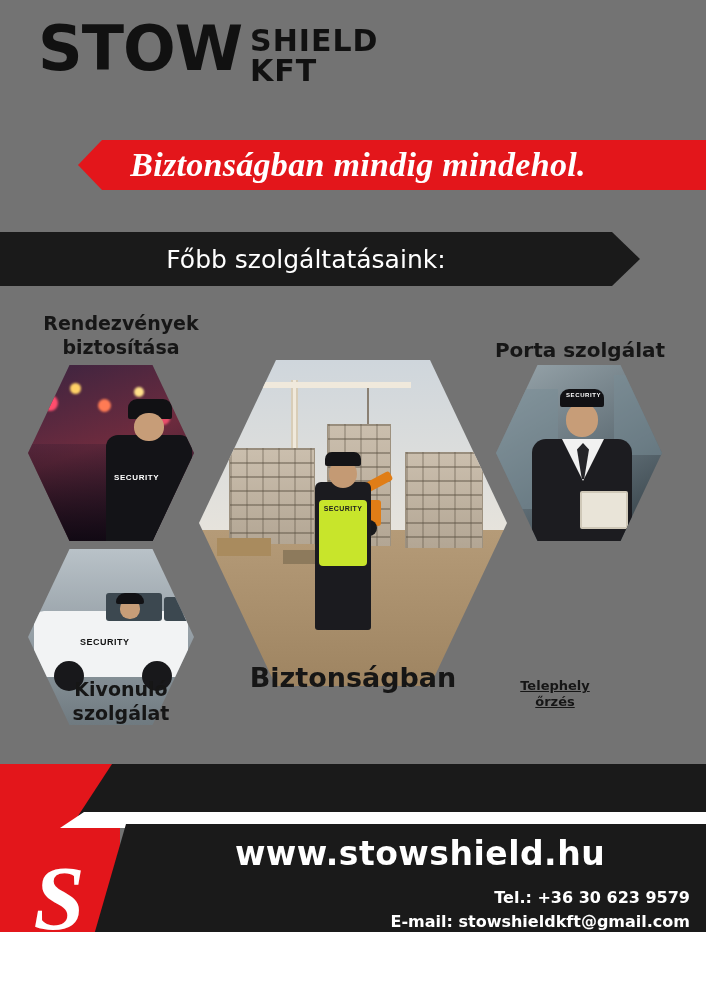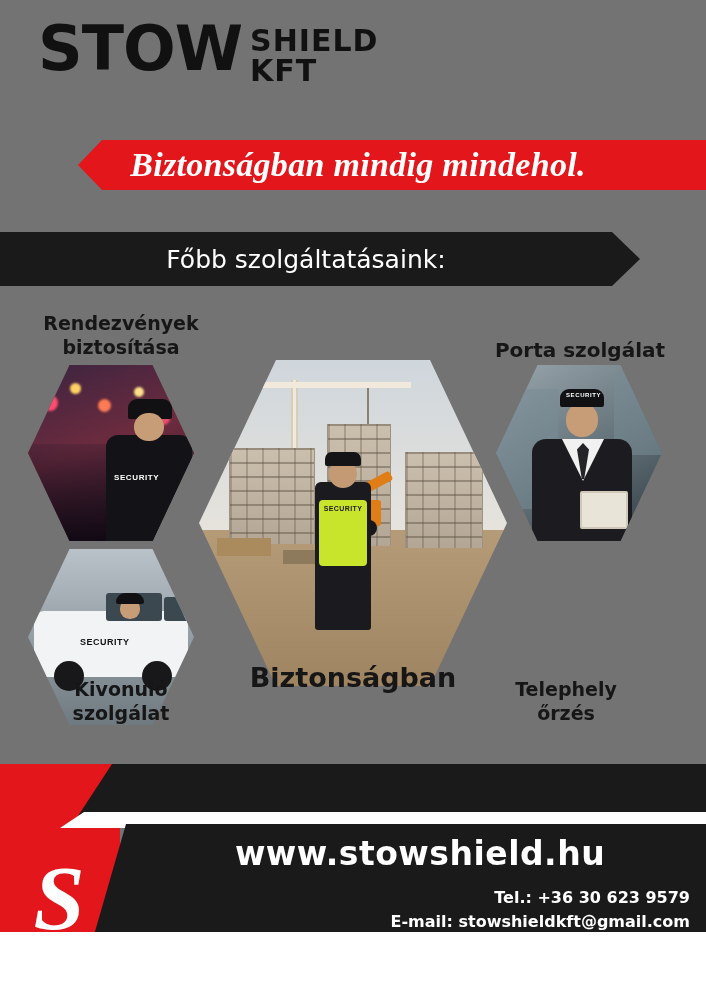--- a/index.html
+++ b/index.html
@@ -191,21 +191,21 @@
   .cap-text {
     position: absolute;
     font-weight: 700;
     color: #161616;
     font-family: "DejaVu Sans", sans-serif;
     line-height: 1.25;
   }
   .cap-rendez { left: 26px; top: 312px; width: 190px; font-size: 19px; text-align:center;}
   .cap-porta  { left: 490px; top: 338px; width: 180px; font-size: 20px; text-align:center;}
   .cap-kivonulo { left: 26px; top: 678px; width: 190px; font-size: 19px; text-align:center;}
-  .cap-telephely { left: 478px; top: 678px; width: 176px; font-size: 19px; text-align:center;}
+  .cap-telephely { left: 467px; top: 678px; width: 176px; font-size: 13px; text-align:center;text-decoration:underline;}
   .cap-epitkezes {
     left: 190px; top: 662px; width: 326px;
     font-size: 27px; text-align:center; line-height: 1.22;
   }
 
   
   .footer {
     position: absolute;
     left: 0; top: 764px; width: 706px; height: 236px;
   }

